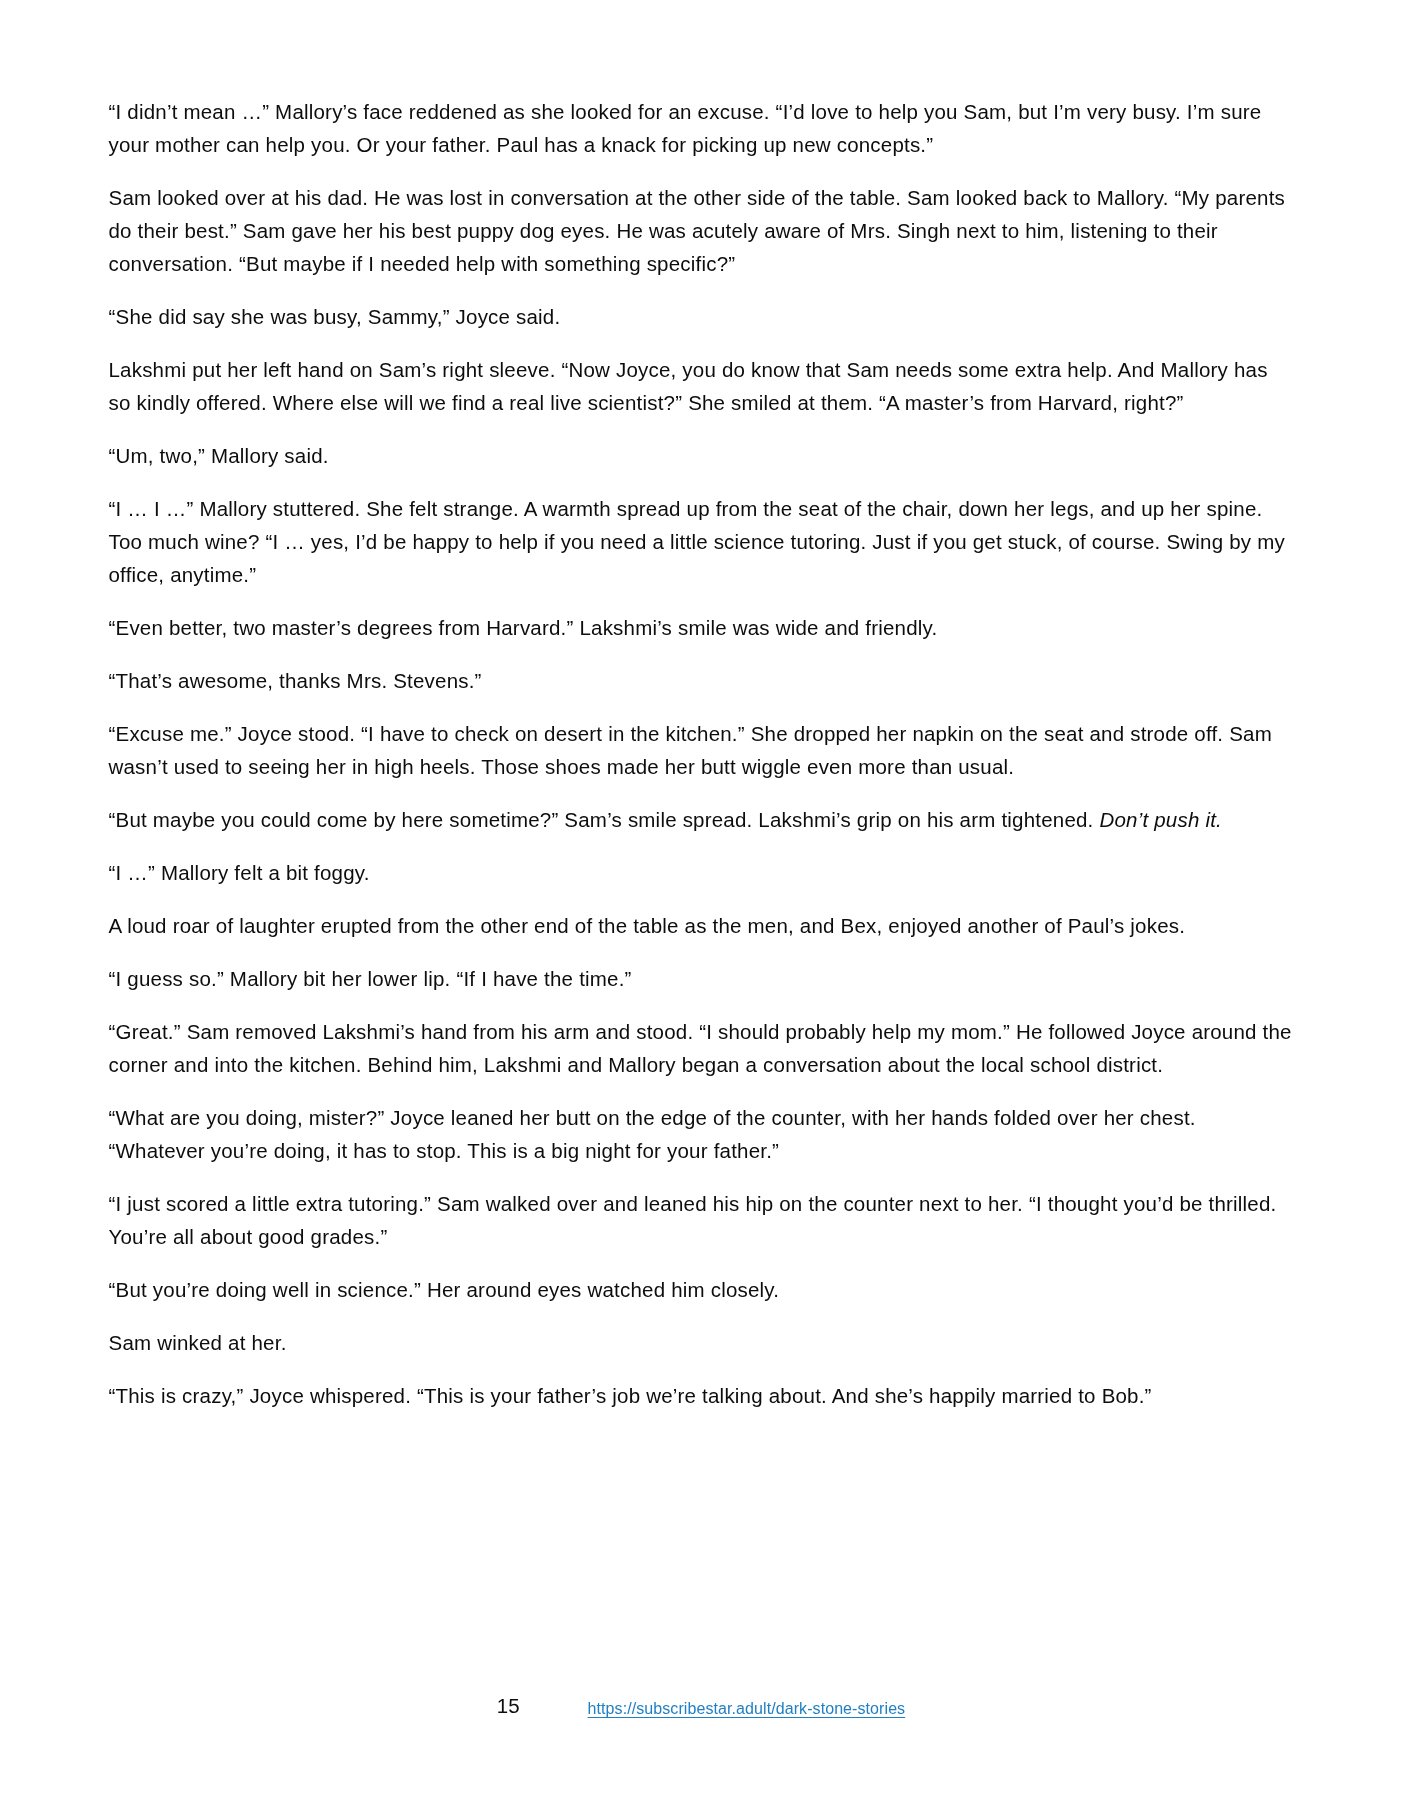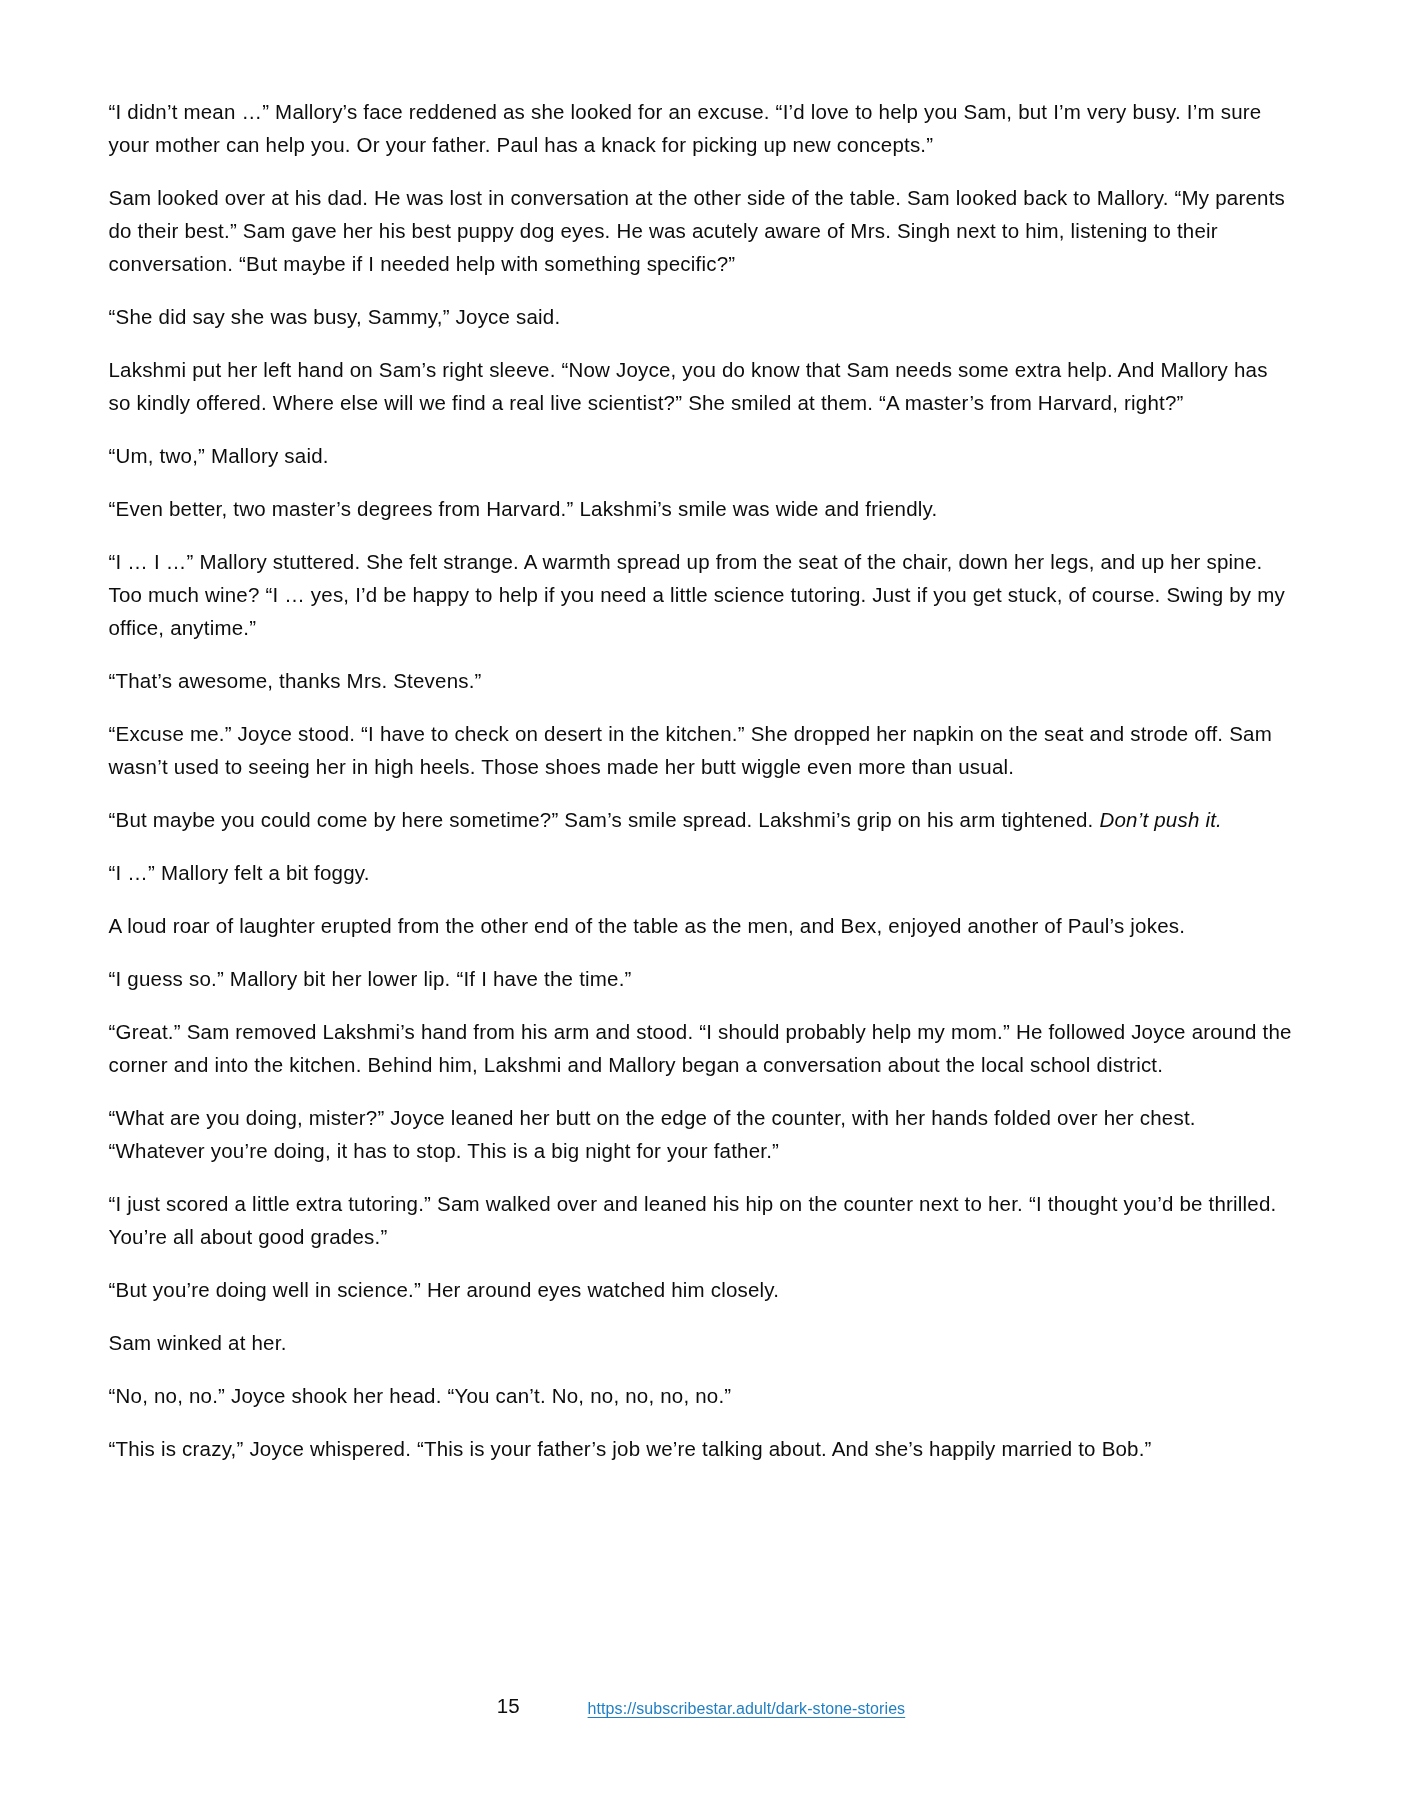--- a/index.html
+++ b/index.html
@@ -66,34 +66,33 @@
 </head>
 <body>
 
 <div class="page">
   <div class="body-text">
     <p class="para">“I didn’t mean …” Mallory’s face reddened as she looked for an excuse. “I’d love to help you Sam, but I’m very busy. I’m sure your mother can help you. Or your father. Paul has a knack for picking up new concepts.”</p>
     <p class="para">Sam looked over at his dad. He was lost in conversation at the other side of the table. Sam looked back to Mallory. “My parents do their best.” Sam gave her his best puppy dog eyes. He was acutely aware of Mrs. Singh next to him, listening to their conversation. “But maybe if I needed help with something specific?”</p>
     <p class="para">“She did say she was busy, Sammy,” Joyce said.</p>
     <p class="para">Lakshmi put her left hand on Sam’s right sleeve. “Now Joyce, you do know that Sam needs some extra help. And Mallory has so kindly offered. Where else will we find a real live scientist?” She smiled at them. “A master’s from Harvard, right?”</p>
     <p class="para">“Um, two,” Mallory said.</p>
+    <p class="para">“I … I …” Mallory stuttered. She felt strange. A warmth spread up from the seat of the chair, down her legs, and up her spine. Too much wine? “I … yes, I’d be happy to help if you need a little science tutoring. Just if you get stuck, of course. Swing by my office, anytime.”</p>
     <p class="para">“Even better, two master’s degrees from Harvard.” Lakshmi’s smile was wide and friendly.</p>
-    <p class="para">“I … I …” Mallory stuttered. She felt strange. A warmth spread up from the seat of the chair, down her legs, and up her spine. Too much wine? “I … yes, I’d be happy to help if you need a little science tutoring. Just if you get stuck, of course. Swing by my office, anytime.”</p>
     <p class="para">“That’s awesome, thanks Mrs. Stevens.”</p>
     <p class="para">“Excuse me.” Joyce stood. “I have to check on desert in the kitchen.” She dropped her napkin on the seat and strode off. Sam wasn’t used to seeing her in high heels. Those shoes made her butt wiggle even more than usual.</p>
     <p class="para"><span>“But maybe you could come by here sometime?” Sam’s smile spread. Lakshmi’s grip on his arm tightened. </span><em>Don’t push it.</em></p>
     <p class="para">“I …” Mallory felt a bit foggy.</p>
     <p class="para">A loud roar of laughter erupted from the other end of the table as the men, and Bex, enjoyed another of Paul’s jokes.</p>
     <p class="para">“I guess so.” Mallory bit her lower lip. “If I have the time.”</p>
     <p class="para">“Great.” Sam removed Lakshmi’s hand from his arm and stood. “I should probably help my mom.” He followed Joyce around the corner and into the kitchen. Behind him, Lakshmi and Mallory began a conversation about the local school district.</p>
     <p class="para">“What are you doing, mister?” Joyce leaned her butt on the edge of the counter, with her hands folded over her chest. “Whatever you’re doing, it has to stop. This is a big night for your father.”</p>
     <p class="para">“I just scored a little extra tutoring.” Sam walked over and leaned his hip on the counter next to her. “I thought you’d be thrilled. You’re all about good grades.”</p>
     <p class="para">“But you’re doing well in science.” Her around eyes watched him closely.</p>
     <p class="para">Sam winked at her.</p>
-    <p class="para">“No, no, no.” Joyce shook her head. “You can’t. No, no, no, no, no.”</p>
     <p class="para">“This is crazy,” Joyce whispered. “This is your father’s job we’re talking about. And she’s happily married to Bob.”</p>
   </div>
 
   <div class="footer">
     <span class="page-number">15</span>
     <a class="footer-link" href="#">https://subscribestar.adult/dark-stone-stories</a>
   </div>
 </div>
 
 </body></html>

